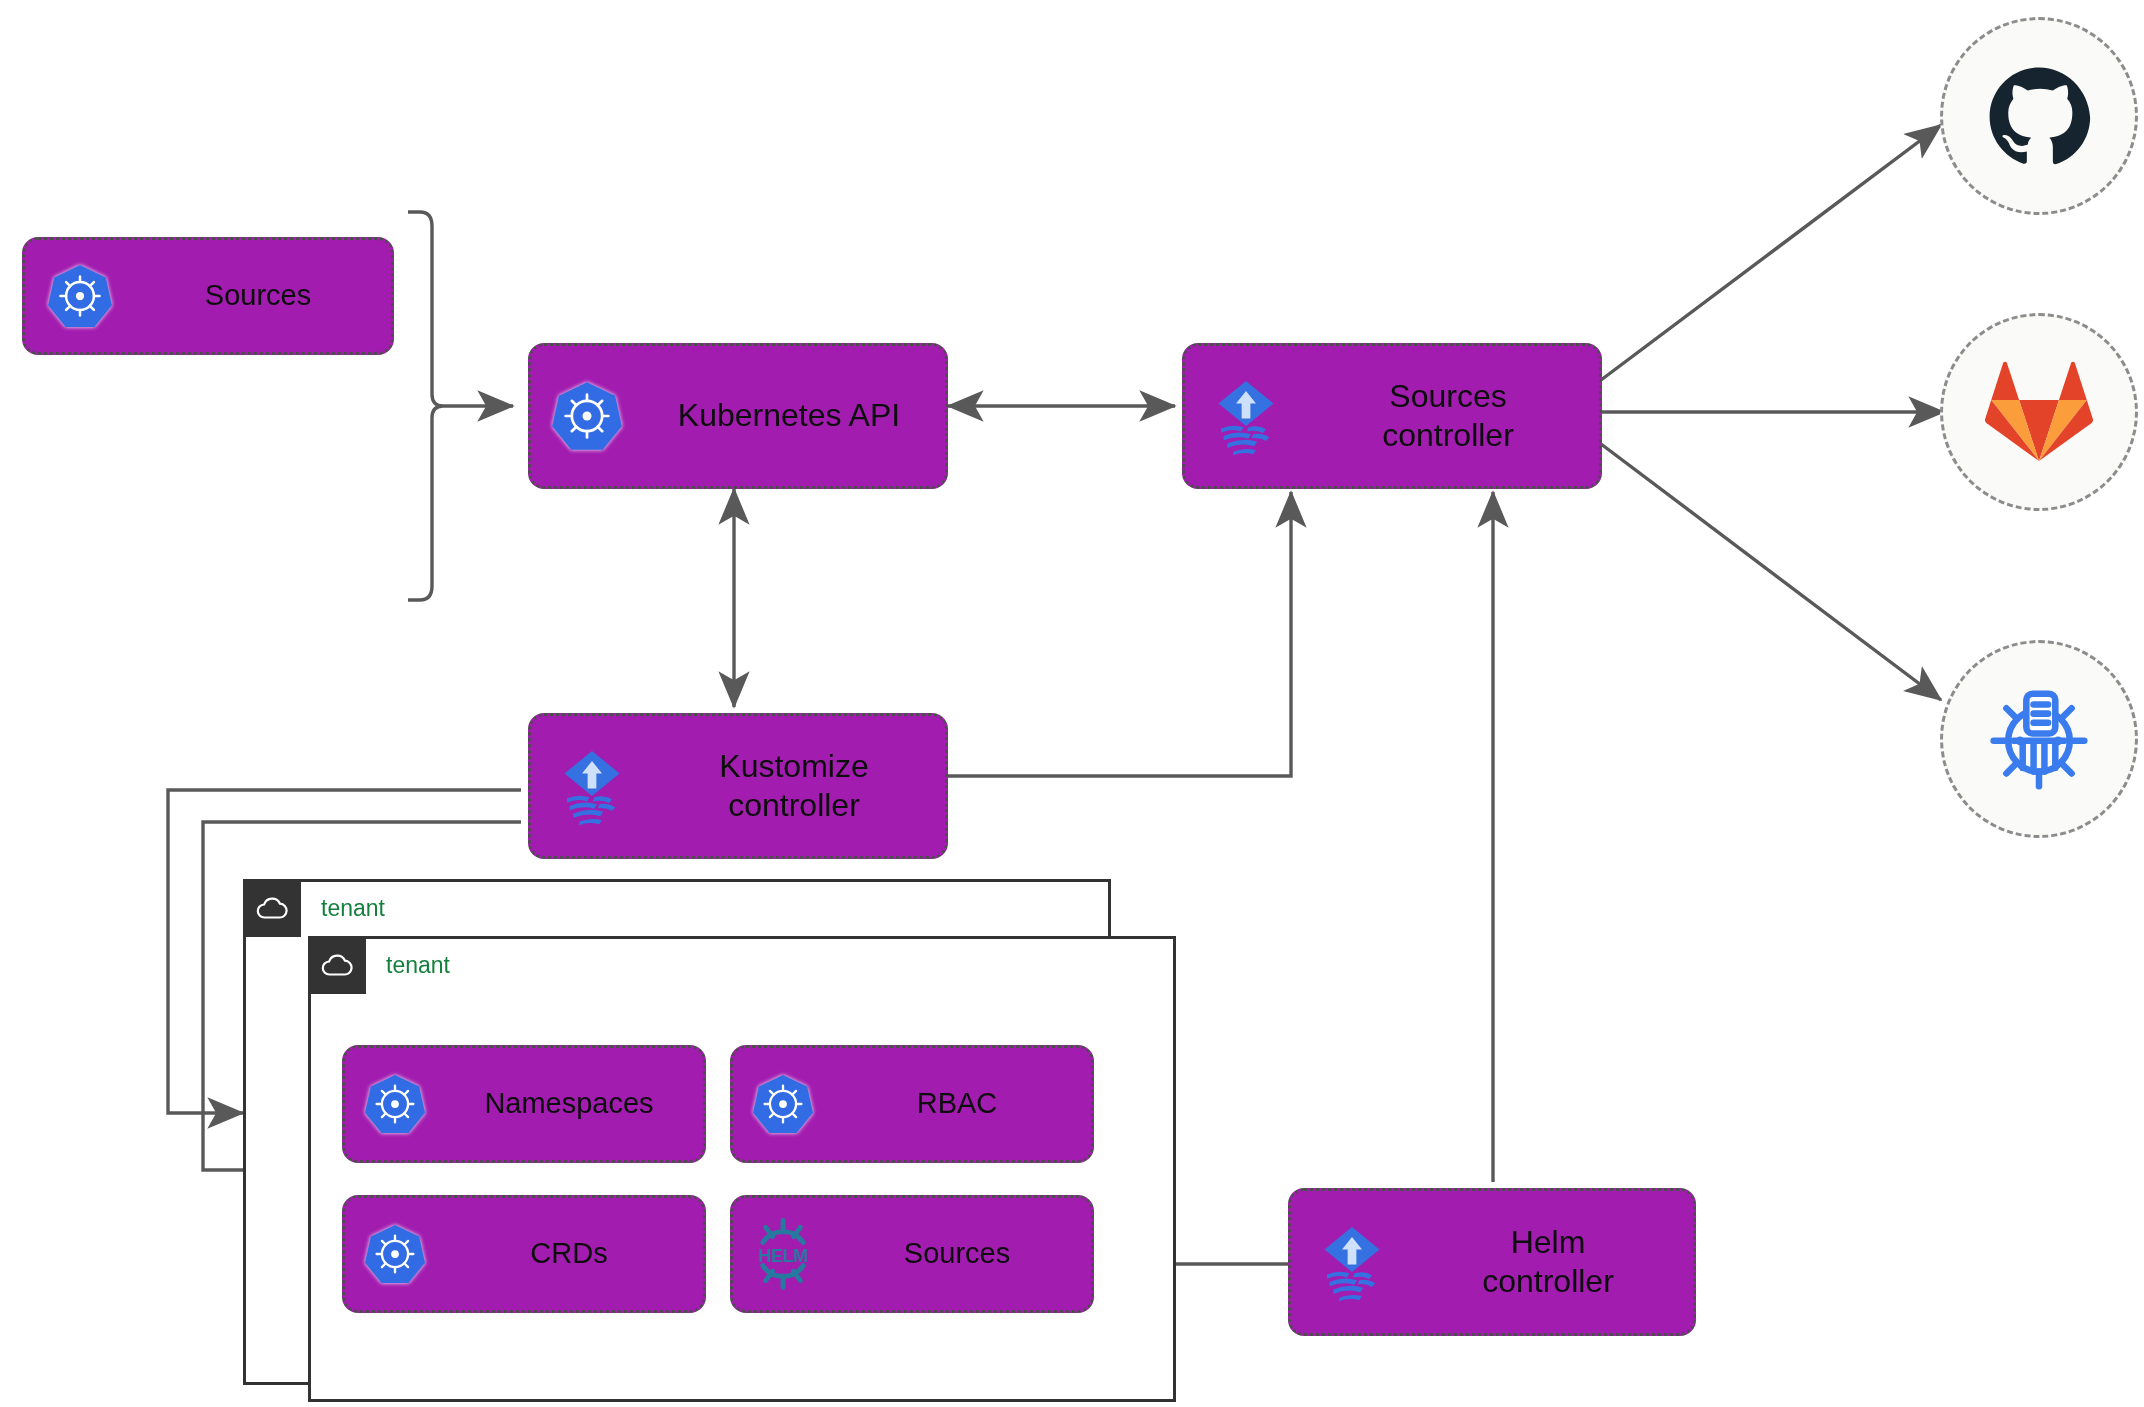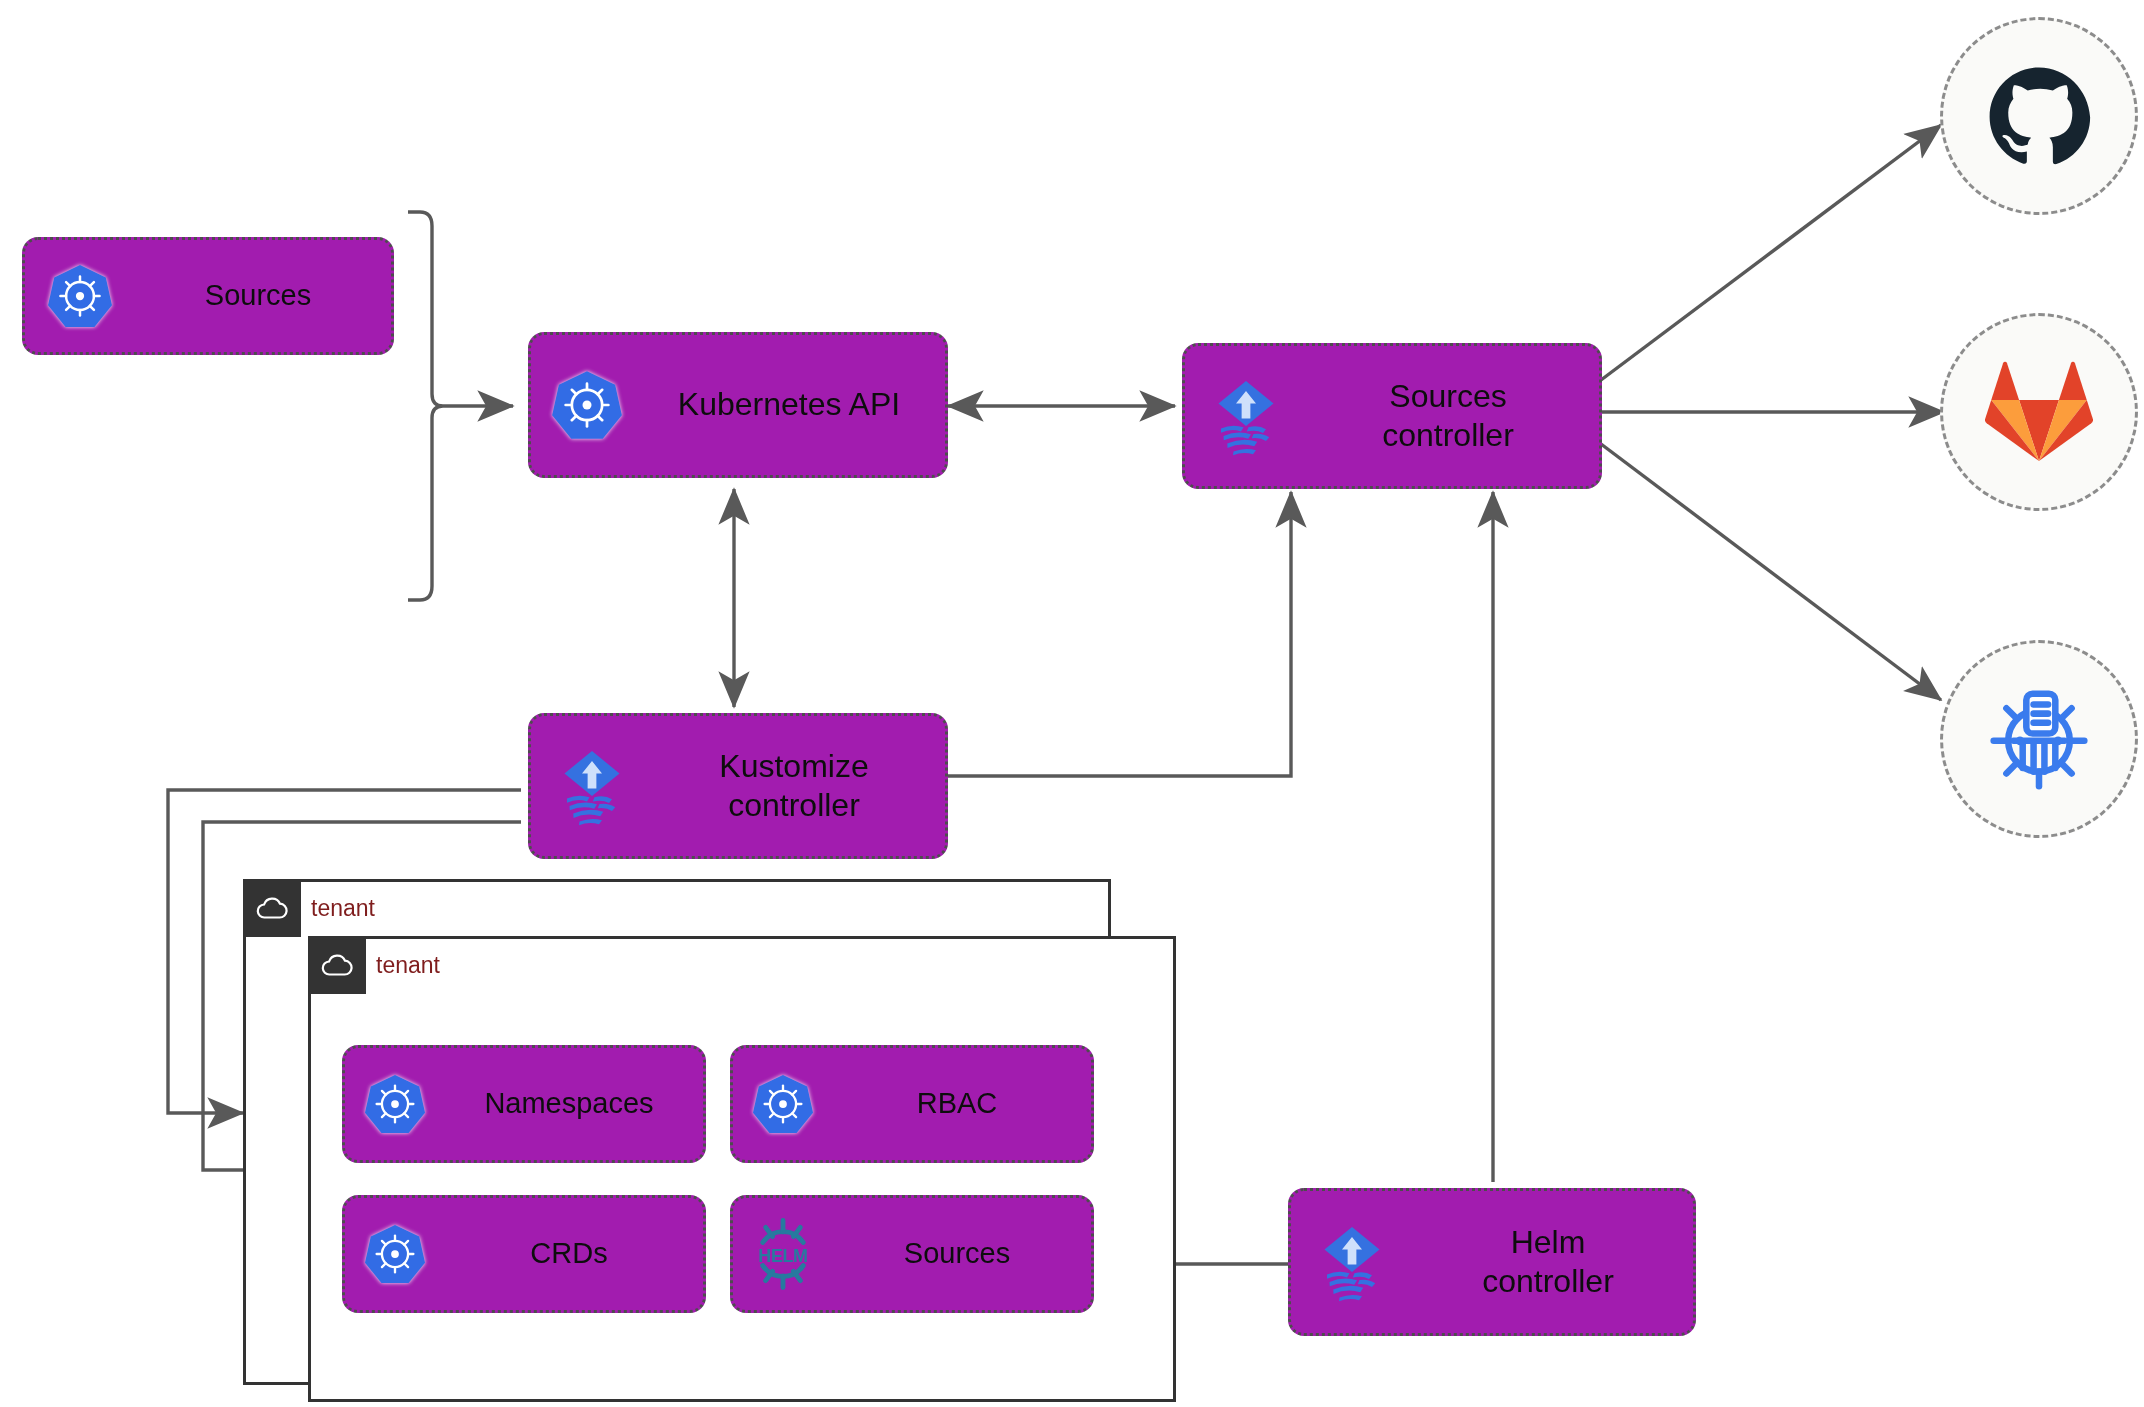--- a/index.html
+++ b/index.html
@@ -50,21 +50,21 @@
   .tenant .titlebar{
     position:absolute;left:-3px;top:-3px;height:58px;
     display:flex;align-items:center;
   }
   .tenant .tab{
     width:58px;height:58px;background:#333333;
     display:flex;align-items:center;justify-content:center;
     flex:0 0 auto;
   }
   .tenant .tname{
-    margin-left:10px;font-size:23px;color:#7f1d1d;white-space:nowrap;
+    margin-left:20px;font-size:23px;color:#15803d;white-space:nowrap;
   }
 
   .k8s-badge{filter:drop-shadow(0 0 2px rgba(255,255,255,.95));}
 </style>
 </head>
 <body>
 
 <div id="stage">
 
   <svg id="wires" viewBox="0 0 2144 1407" xmlns="http://www.w3.org/2000/svg">
@@ -121,21 +121,21 @@
           <path d="M41.5 22.5 L45.5 18.5"></path>
             <path d="M22.5 41.5 L18.5 45.5"></path>
         </g>
         <circle cx="32" cy="32" r="4" fill="#fff"></circle>
       </svg>
     </span>
     <span class="lbl" style="font-size:29px;">Sources</span>
   </div>
 
 
-  <div class="node" style="left:528px;top:332px;width:420px;height:146px;">
+  <div class="node" style="left:528px;top:343px;width:420px;height:146px;">
     <span class="ico" style="width:112px;">
       <svg width="72" height="72" viewBox="0 0 64 64" class="k8s-badge">
         <path d="M32 2 L57 14 L63 41 L46 62 H18 L1 41 L7 14 Z" fill="#326ce5"></path>
         <g fill="none" stroke="#fff" stroke-width="2.4" stroke-linecap="round">
           <circle cx="32" cy="32" r="13.5"></circle>
           <path d="M32 18.5 V13"></path>
             <path d="M32 45.5 V51"></path>
           <path d="M18.5 32 H13"></path>
             <path d="M45.5 32 H51"></path>
           <path d="M22.5 22.5 L18.5 18.5"></path>

